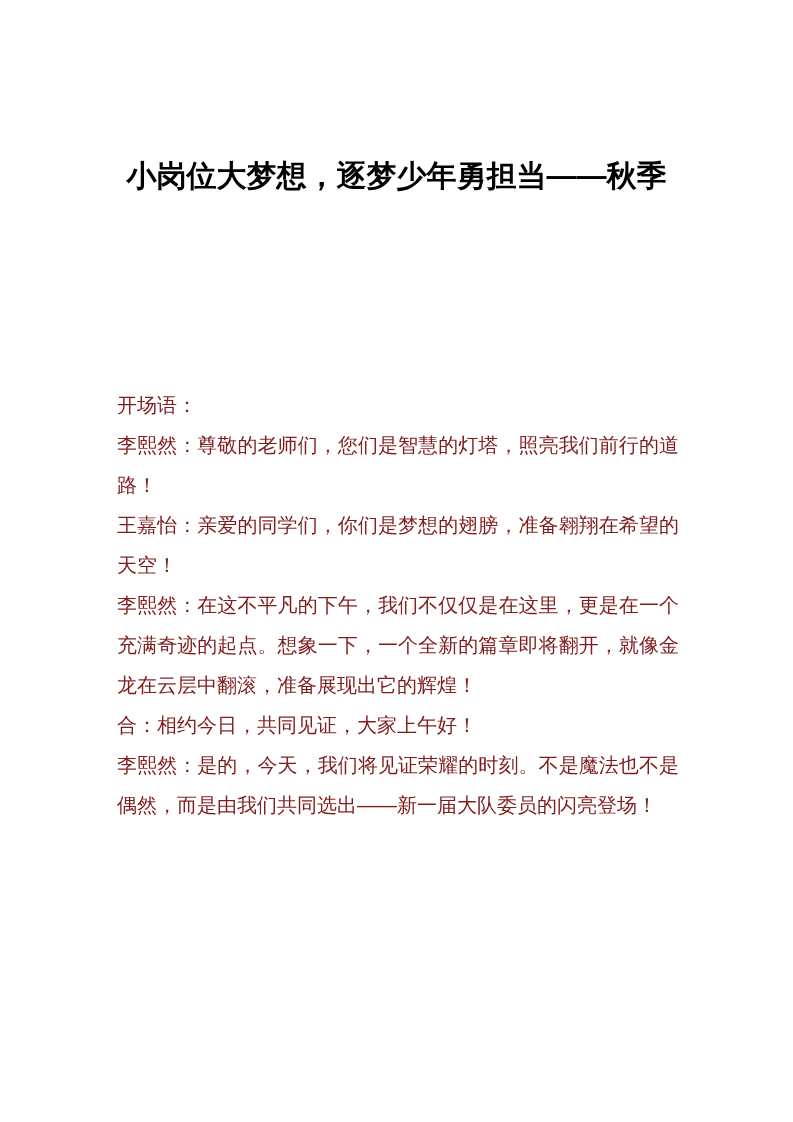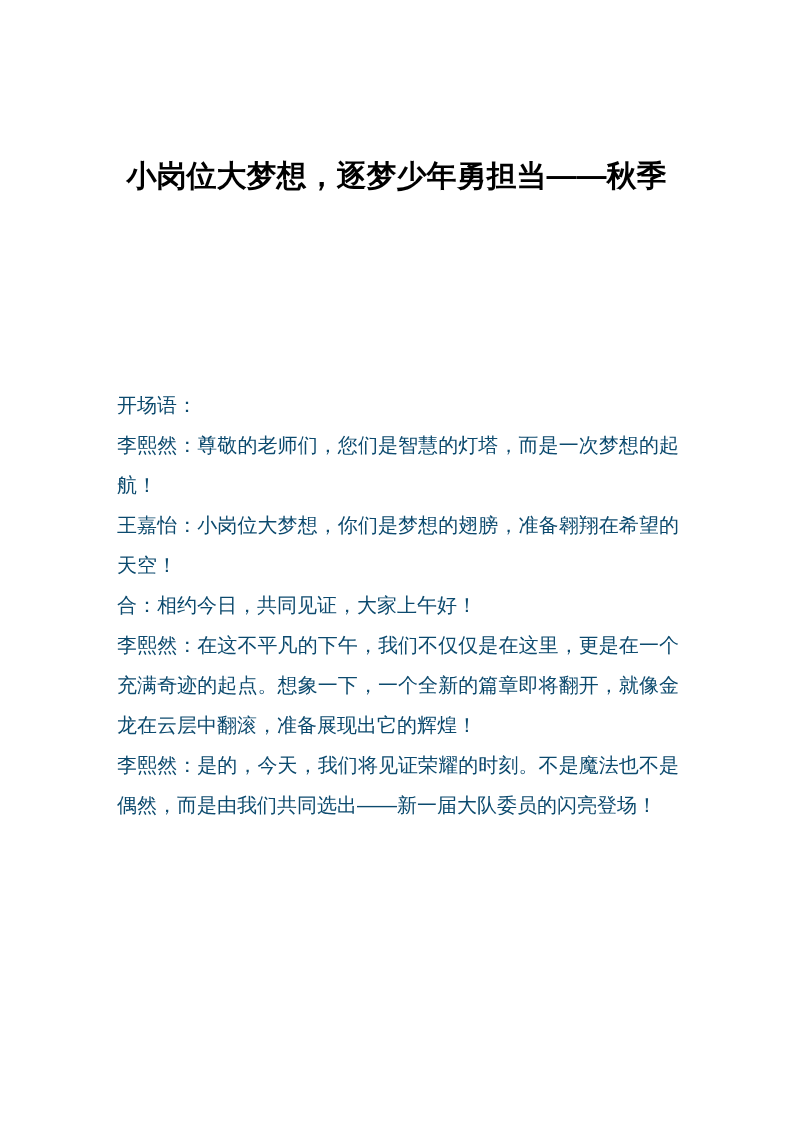--- a/index.html
+++ b/index.html
@@ -35,38 +35,38 @@
   .title-line-2 { display: block; }
   .body-block {
     position: absolute;
     left: 117px;
     top: 385px;
     width: 562px;
   }
   .para {
     font-size: 20px;
     line-height: 40px;
-    color: #0c4a6e;
+    color: #7f1d1d;
     text-align: justify;
     text-justify: inter-ideograph;
     margin: 0;
     word-break: break-all;
   }
 </style>
 </head>
 <body>
 
 <div class="page">
 
   <div class="doc-title">
     <span class="title-line-1">小岗位大梦想，逐梦少年勇担当——秋季</span>
   </div>
 
   <div class="body-block">
     <p class="para">开场语：</p>
-    <p class="para">李熙然：尊敬的老师们，您们是智慧的灯塔，而是一次梦想的起航！</p>
-    <p class="para">王嘉怡：小岗位大梦想，你们是梦想的翅膀，准备翱翔在希望的天空！</p>
+    <p class="para">李熙然：尊敬的老师们，您们是智慧的灯塔，照亮我们前行的道路！</p>
+    <p class="para">王嘉怡：亲爱的同学们，你们是梦想的翅膀，准备翱翔在希望的天空！</p>
+    <p class="para">李熙然：在这不平凡的下午，我们不仅仅是在这里，更是在一个充满奇迹的起点。想象一下，一个全新的篇章即将翻开，就像金龙在云层中翻滚，准备展现出它的辉煌！</p>
     <p class="para">合：相约今日，共同见证，大家上午好！</p>
-    <p class="para">李熙然：在这不平凡的下午，我们不仅仅是在这里，更是在一个充满奇迹的起点。想象一下，一个全新的篇章即将翻开，就像金龙在云层中翻滚，准备展现出它的辉煌！</p>
     <p class="para">李熙然：是的，今天，我们将见证荣耀的时刻。不是魔法也不是偶然，而是由我们共同选出——新一届大队委员的闪亮登场！</p>
   </div>
 
 </div>
 
 </body></html>

